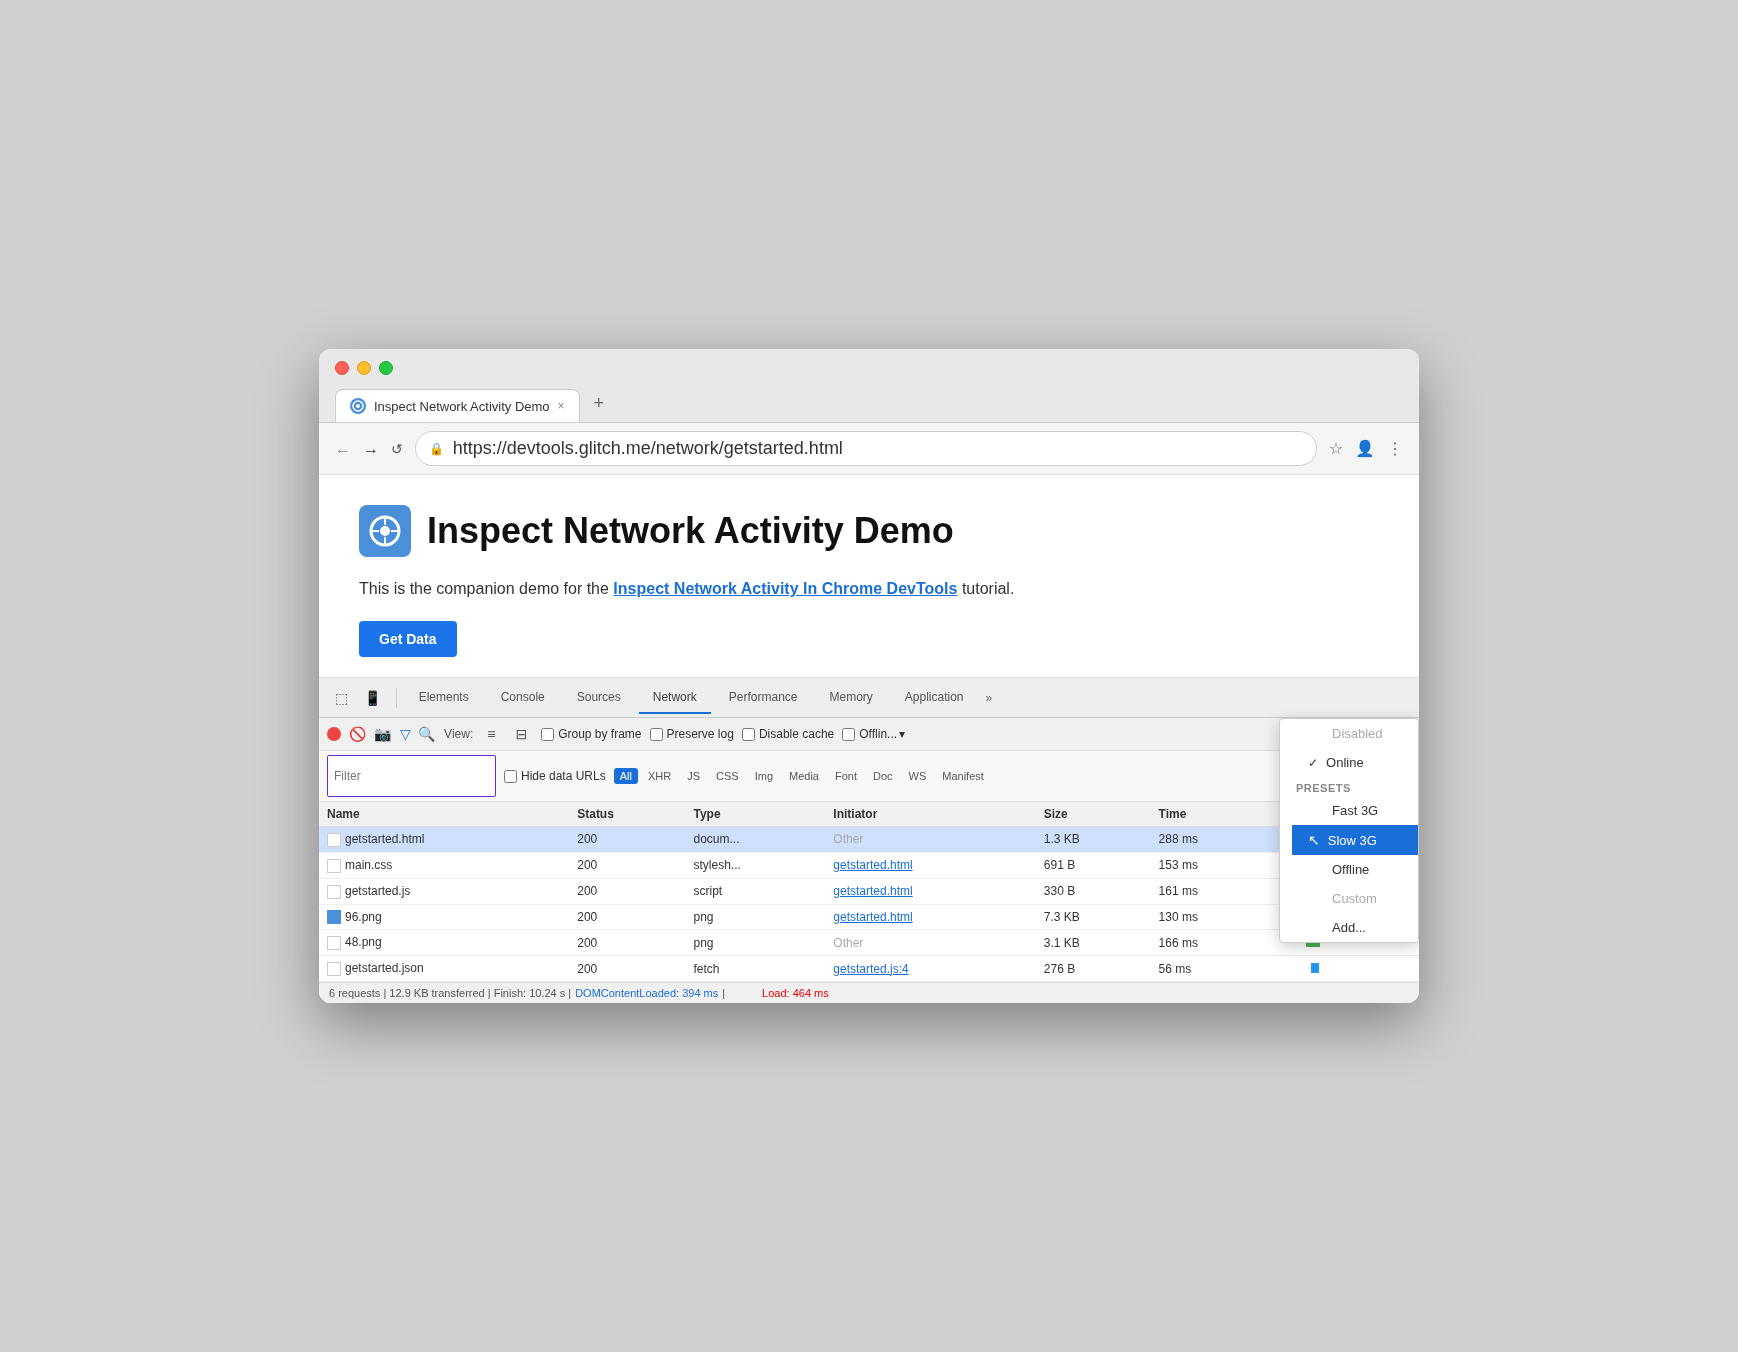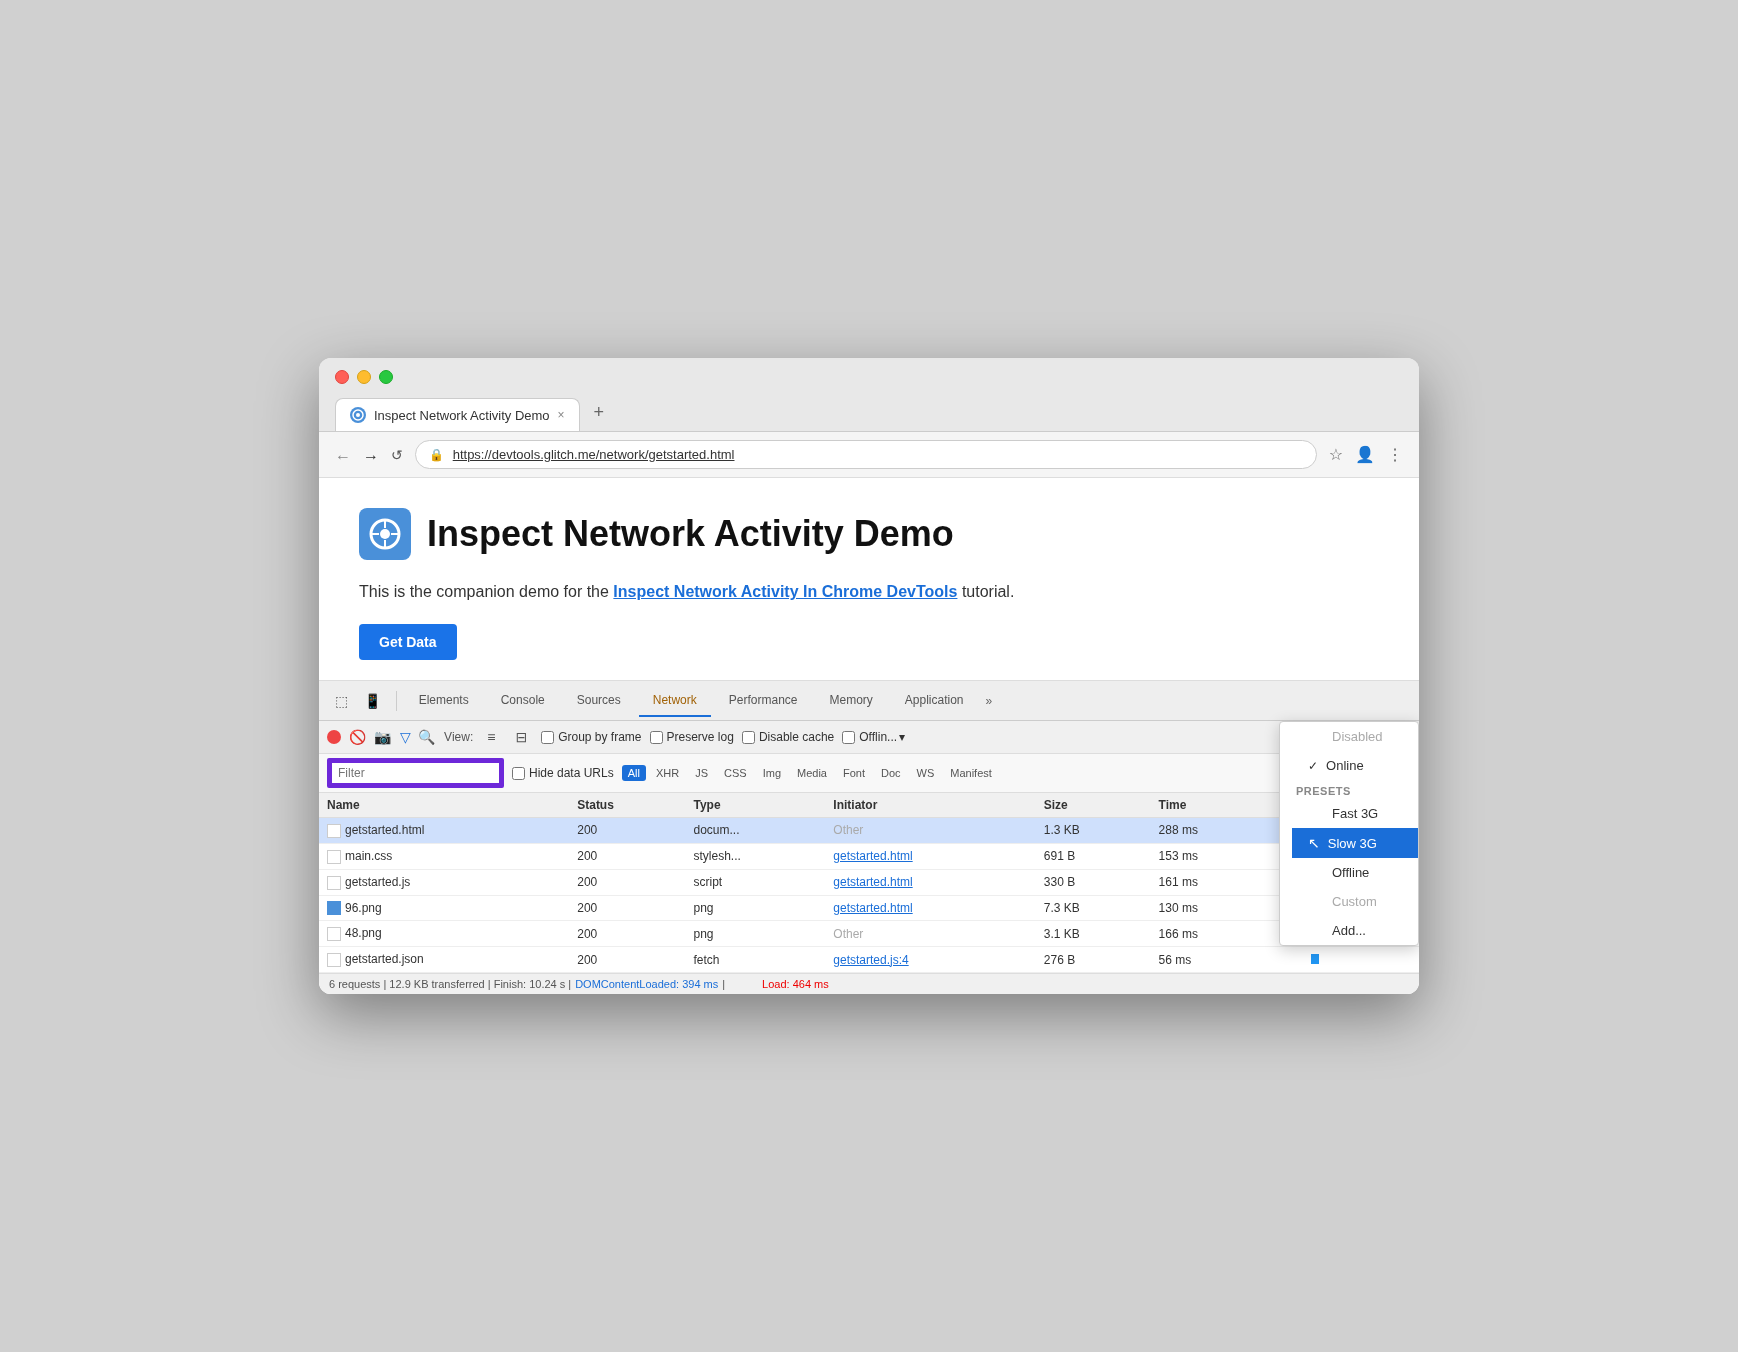--- a/index.html
+++ b/index.html
@@ -108,21 +108,21 @@
       border: 1px solid #ccc;
       border-radius: 20px;
       padding: 6px 14px;
       font-size: 13px;
       color: #333;
       display: flex;
       align-items: center;
       gap: 8px;
     }
     .lock-icon { color: #888; font-size: 12px; }
-    .url-text { color: #333; font-size: 13px; text-decoration: underline; }
+    .url-text { color: #333; font-size: 18px; }
     .star-btn, .avatar-btn, .menu-btn {
       color: #666;
       font-size: 16px;
       cursor: pointer;
       background: none;
       border: none;
     }
     
     .page-content {
       background: white;
@@ -197,21 +197,21 @@
     }
     .devtools-tab {
       padding: 8px 14px;
       font-size: 12px;
       color: #555;
       cursor: pointer;
       border-bottom: 2px solid transparent;
       white-space: nowrap;
     }
     .devtools-tab.active {
-      color: #a16207;
+      color: #404040;
       border-bottom: 2px solid #1a6ed8;
     }
     .devtools-more {
       margin-left: 4px;
       color: #666;
       font-size: 12px;
       cursor: pointer;
     }
     
     .network-toolbar {
@@ -294,23 +294,23 @@
       display: flex;
       align-items: center;
       background: #f8f8f8;
       border-bottom: 1px solid #ddd;
       padding: 4px 8px;
       gap: 8px;
       font-size: 12px;
     }
     .filter-input {
       flex: 0 0 120px;
-      border: 5px solid #6d28d9;
+      border: 1px solid #6d28d9;
       border-radius: 2px;
-      padding: 3px 6px;
+      padding: 13px 6px;
       font-size: 12px;
     }
     .filter-checkbox-group {
       display: flex;
       align-items: center;
       gap: 4px;
       font-size: 12px;
       color: #333;
     }
     .filter-type-btns {

